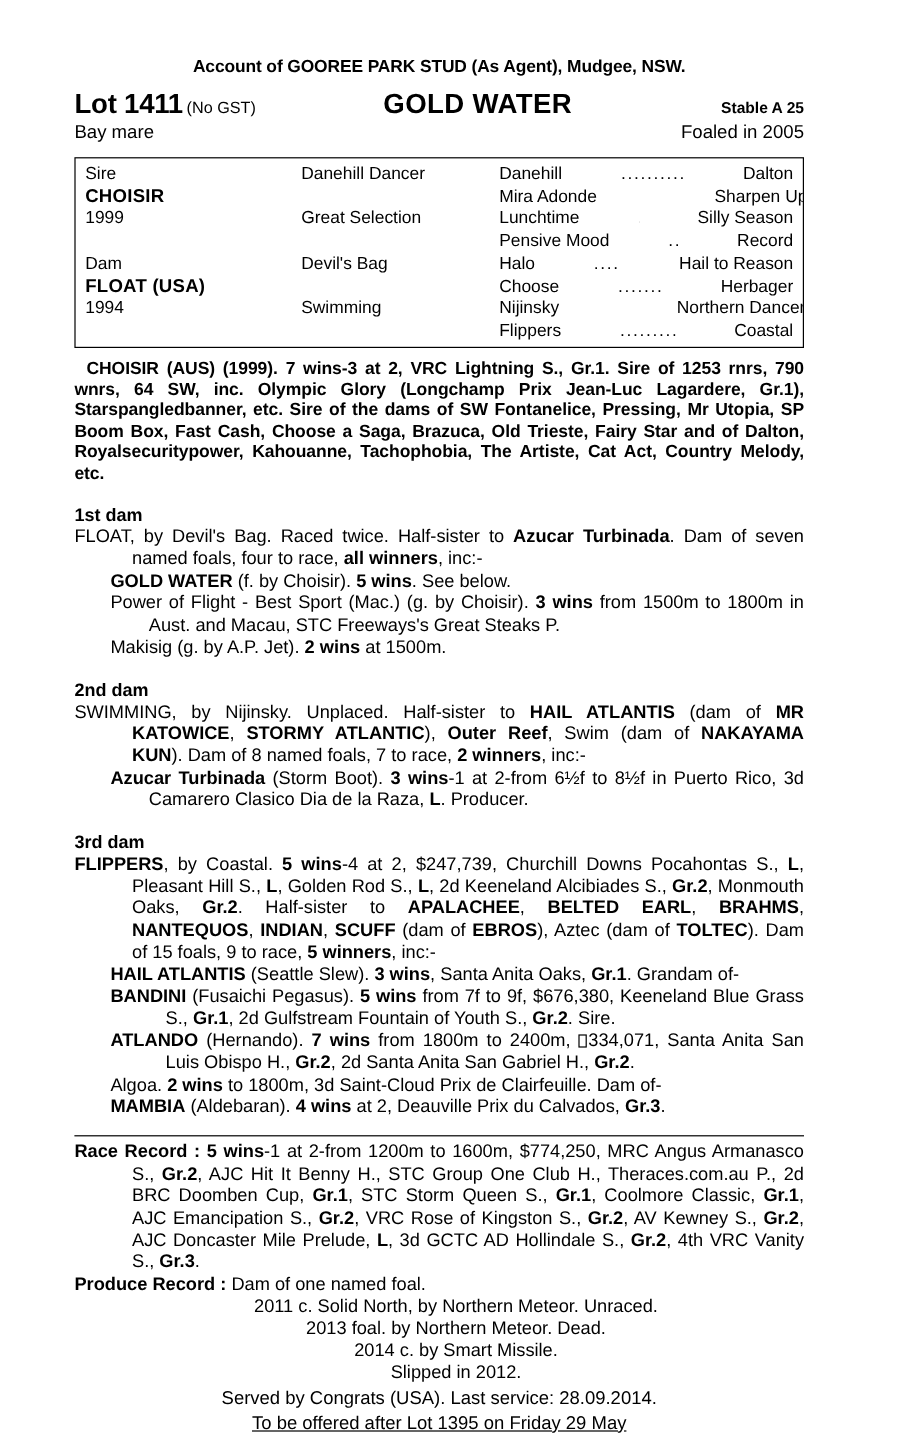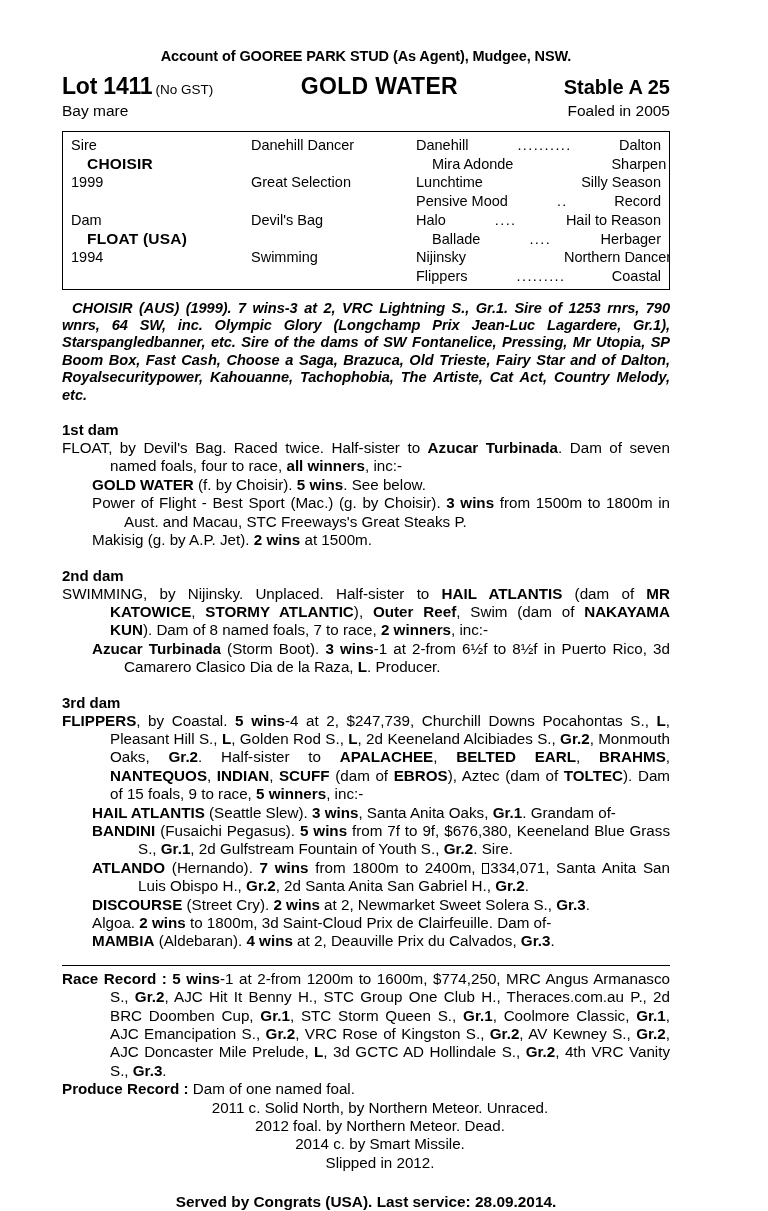--- a/index.html
+++ b/index.html
@@ -51,21 +51,21 @@
     flex: 1 1 auto;
     text-align: center;
     font-weight: bold;
     font-size: 23px;
     letter-spacing: 0.3px;
     padding-right: 18px;
   }
   .lot-right {
     flex: 0 0 auto;
     font-weight: bold;
-    font-size: 20px;
+    font-size: 13px;
     white-space: nowrap;
   }
   .sub-row {
     display: flex;
     justify-content: space-between;
     align-items: baseline;
     font-size: 15.5px;
     margin-top: 2px;
   }
 
@@ -95,32 +95,31 @@
   }
   .ped-c3 .gp-l { flex: 0 0 auto; }
   .ped-c3 .dots {
     flex: 1 1 auto;
     overflow: hidden;
     white-space: nowrap;
     margin: 0 1px;
     letter-spacing: 1.4px;
   }
   .ped-c3 .gp-r { flex: 0 0 auto; }
-  .ped-bold { font-weight: bold; font-size: 15.5px; letter-spacing: 0.2px; margin-left: 16px; }
+  .ped-bold { font-weight: bold; font-size: 15.5px; letter-spacing: 0.2px; }
 
   
   .sire-para {
     margin-top: 10px;
     font-weight: bold;
     font-size: 14.6px;
     line-height: 17.4px;
     text-align: justify;
     text-indent: 10px;
     letter-spacing: -0.05px;
-    font-style: italic;
   }
 
   .dam-head {
     font-weight: bold;
     font-size: 15px;
     margin-top: 17px;
     margin-bottom: 1px;
   }
   .blk {
     font-size: 15.2px;
@@ -148,24 +147,24 @@
     border: none;
     border-top: 1.5px solid #000;
     margin: 14px 0 4px 0;
   }
 
   .rr-block { font-size: 15.2px; line-height: 18.4px; }
   .rr-head { font-weight: bold; }
 
   .footer-line {
     text-align: center;
-    font-weight: bold;
+    font-weight: normal;
     font-size: 15.4px;
     line-height: 19px;
-    margin-top: 20px;
+    margin-top: 2px;
   }
   .footer-line.ul { text-decoration: underline; }
   .tofu {
     display: inline-block;
     width: 7px;
     height: 11px;
     border: 1px solid #000;
     box-sizing: border-box;
     vertical-align: -1px;
     margin-right: 1px;
@@ -234,21 +233,21 @@
         <div class="ped-c3">
           <span class="gp-l">Halo</span>
           <span class="dots">..........................................................................................</span>
           <span class="gp-r">Hail to Reason</span>
         </div>
       </div>
       <div class="ped-row">
         <div class="ped-c1 ped-bold">FLOAT (USA)</div>
         <div class="ped-c2"></div>
         <div class="ped-c3">
-          <span class="gp-l">Ballade</span>
+          <span class="gp-l">Choose</span>
           <span class="dots">..........................................................................................</span>
           <span class="gp-r">Herbager</span>
         </div>
       </div>
       <div class="ped-row">
         <div class="ped-c1">1994</div>
         <div class="ped-c2">Swimming</div>
         <div class="ped-c3">
           <span class="gp-l">Nijinsky</span>
           <span class="dots">..........................................................................................</span>
@@ -286,40 +285,39 @@
       </div>
   </div>
 
   <div>
     <div class="dam-head">3rd dam</div>
     <div class="blk hang0"><b>FLIPPERS</b>, by Coastal. <b>5 wins</b>-4 at 2, $247,739, Churchill Downs Pocahontas S., <b>L</b>, Pleasant Hill S., <b>L</b>, Golden Rod S., <b>L</b>, 2d Keeneland Alcibiades S., <b>Gr.2</b>, Monmouth Oaks, <b>Gr.2</b>. Half-sister to <b>APALACHEE</b>, <b>BELTED EARL</b>, <b>BRAHMS</b>, <b>NANTEQUOS</b>, <b>INDIAN</b>, <b>SCUFF</b> (dam of <b>EBROS</b>), Aztec (dam of <b>TOLTEC</b>). Dam of 15 foals, 9 to race, <b>5 winners</b>, inc:-</div>
     <div id="td-entries">
         <div class="blk hang1"><b>HAIL ATLANTIS</b> (Seattle Slew). <b>3 wins</b>, Santa Anita Oaks, <b>Gr.1</b>. Grandam of-</div>
         <div class="blk hang2"><b>BANDINI</b> (Fusaichi Pegasus). <b>5 wins</b> from 7f to 9f, $676,380, Keeneland Blue Grass S., <b>Gr.1</b>, 2d Gulfstream Fountain of Youth S., <b>Gr.2</b>. Sire.</div>
         <div class="blk hang2"><b>ATLANDO</b> (Hernando). <b>7 wins</b> from 1800m to 2400m, <span class="tofu"></span>334,071, Santa Anita San Luis Obispo H., <b>Gr.2</b>, 2d Santa Anita San Gabriel H., <b>Gr.2</b>.</div>
-        <div class="blk hang2"><b>DISCOURSE</b> (Street Cry). <b>2 wins</b> at 2, Newmarket Sweet Solera S., <b>Gr.3</b>.</div>
         <div class="blk hang1">Algoa. <b>2 wins</b> to 1800m, 3d Saint-Cloud Prix de Clairfeuille. Dam of-</div>
         <div class="blk hang2"><b>MAMBIA</b> (Aldebaran). <b>4 wins</b> at 2, Deauville Prix du Calvados, <b>Gr.3</b>.</div>
       </div>
   </div>
 
   <hr class="rule">
 
   <div class="rr-block hang0">
     <span class="rr-head">Race Record :</span>
     <span><b>5 wins</b>-1 at 2-from 1200m to 1600m, $774,250, MRC Angus Armanasco S., <b>Gr.2</b>, AJC Hit It Benny H., STC Group One Club H., Theraces.com.au P., 2d BRC Doomben Cup, <b>Gr.1</b>, STC Storm Queen S., <b>Gr.1</b>, Coolmore Classic, <b>Gr.1</b>, AJC Emancipation S., <b>Gr.2</b>, VRC Rose of Kingston S., <b>Gr.2</b>, AV Kewney S., <b>Gr.2</b>, AJC Doncaster Mile Prelude, <b>L</b>, 3d GCTC AD Hollindale S., <b>Gr.2</b>, 4th VRC Vanity S., <b>Gr.3</b>.</span>
   </div>
 
   <div class="rr-block">
     <span class="rr-head">Produce Record :</span>
     <span>Dam of one named foal.</span>
   </div>
   <div id="pr-foals">
       <div class="rr-block nojust" style="padding-left: 28px;">2011 c. Solid North, by Northern Meteor. Unraced.</div>
-      <div class="rr-block nojust" style="padding-left: 28px;">2012 foal. by Northern Meteor. Dead.</div>
+      <div class="rr-block nojust" style="padding-left: 28px;">2013 foal. by Northern Meteor. Dead.</div>
       <div class="rr-block nojust" style="padding-left: 28px;">2014 c. by Smart Missile.</div>
       <div class="rr-block nojust" style="padding-left: 28px;">Slipped in 2012.</div>
     </div>
 
   <div class="footer-line">Served by Congrats (USA). Last service: 28.09.2014.</div>
   <div class="footer-line ul">To be offered after Lot 1395 on Friday 29 May</div>
 
 </div>
 
 </body></html>

